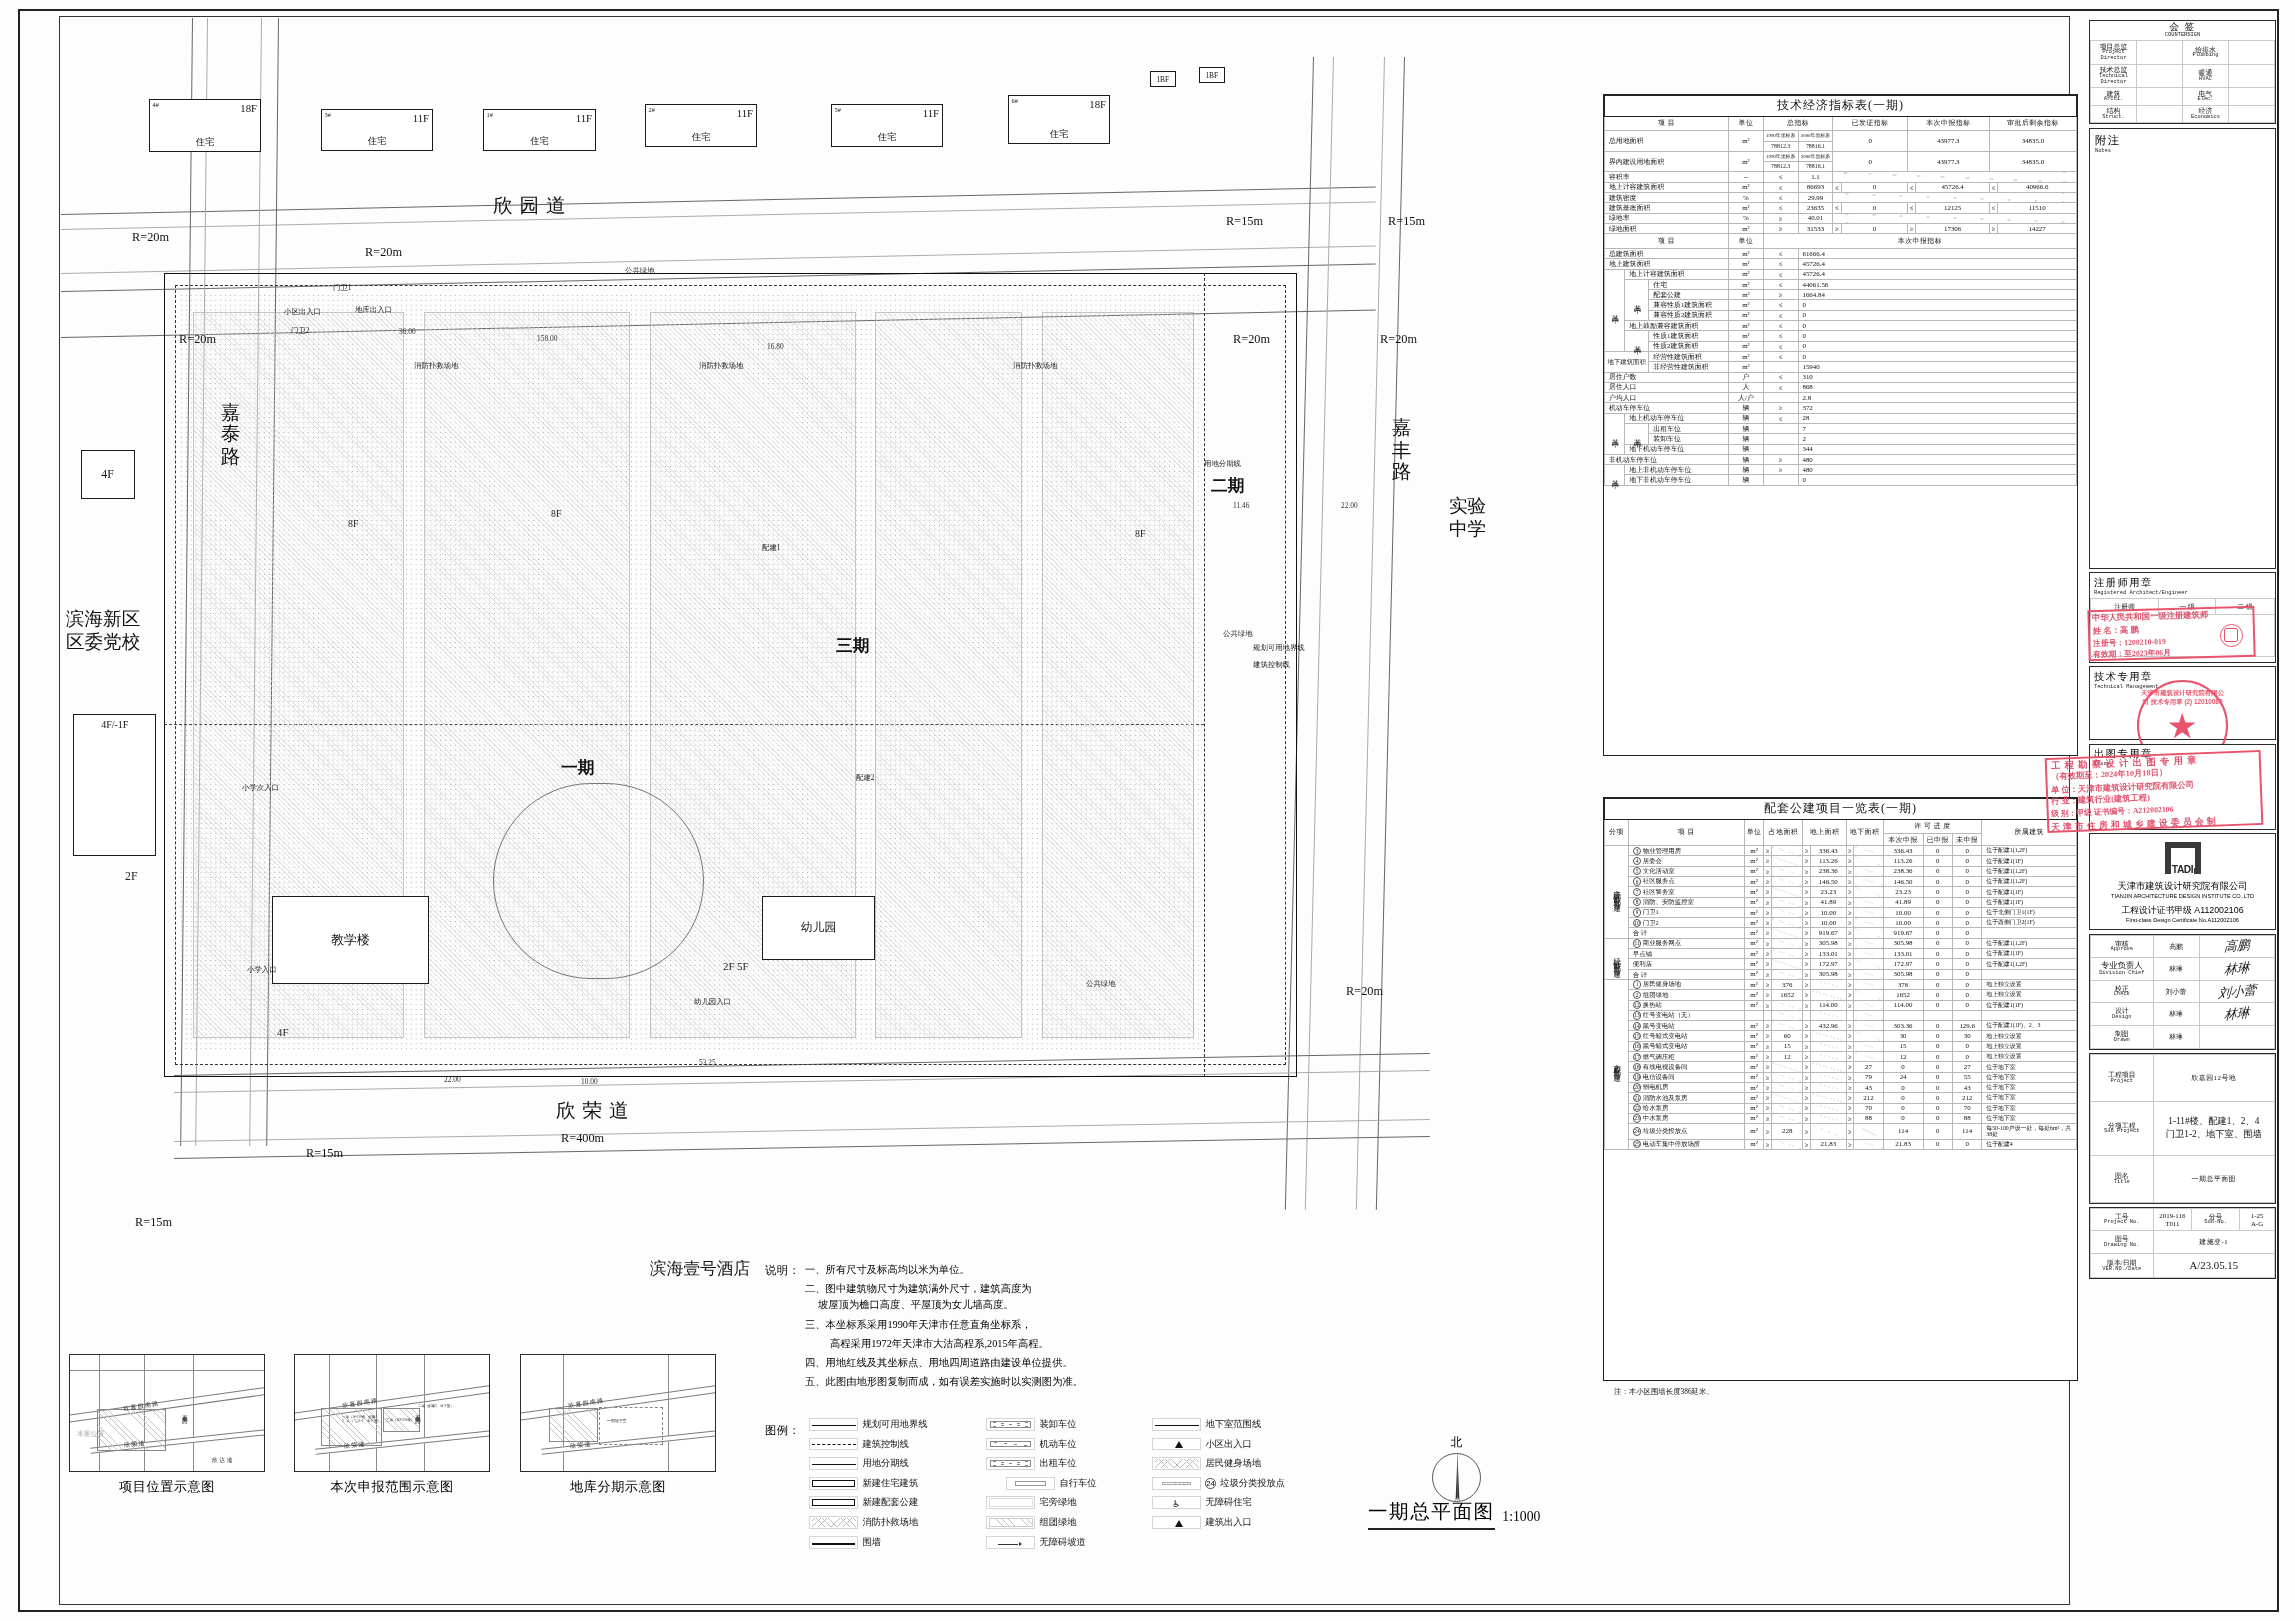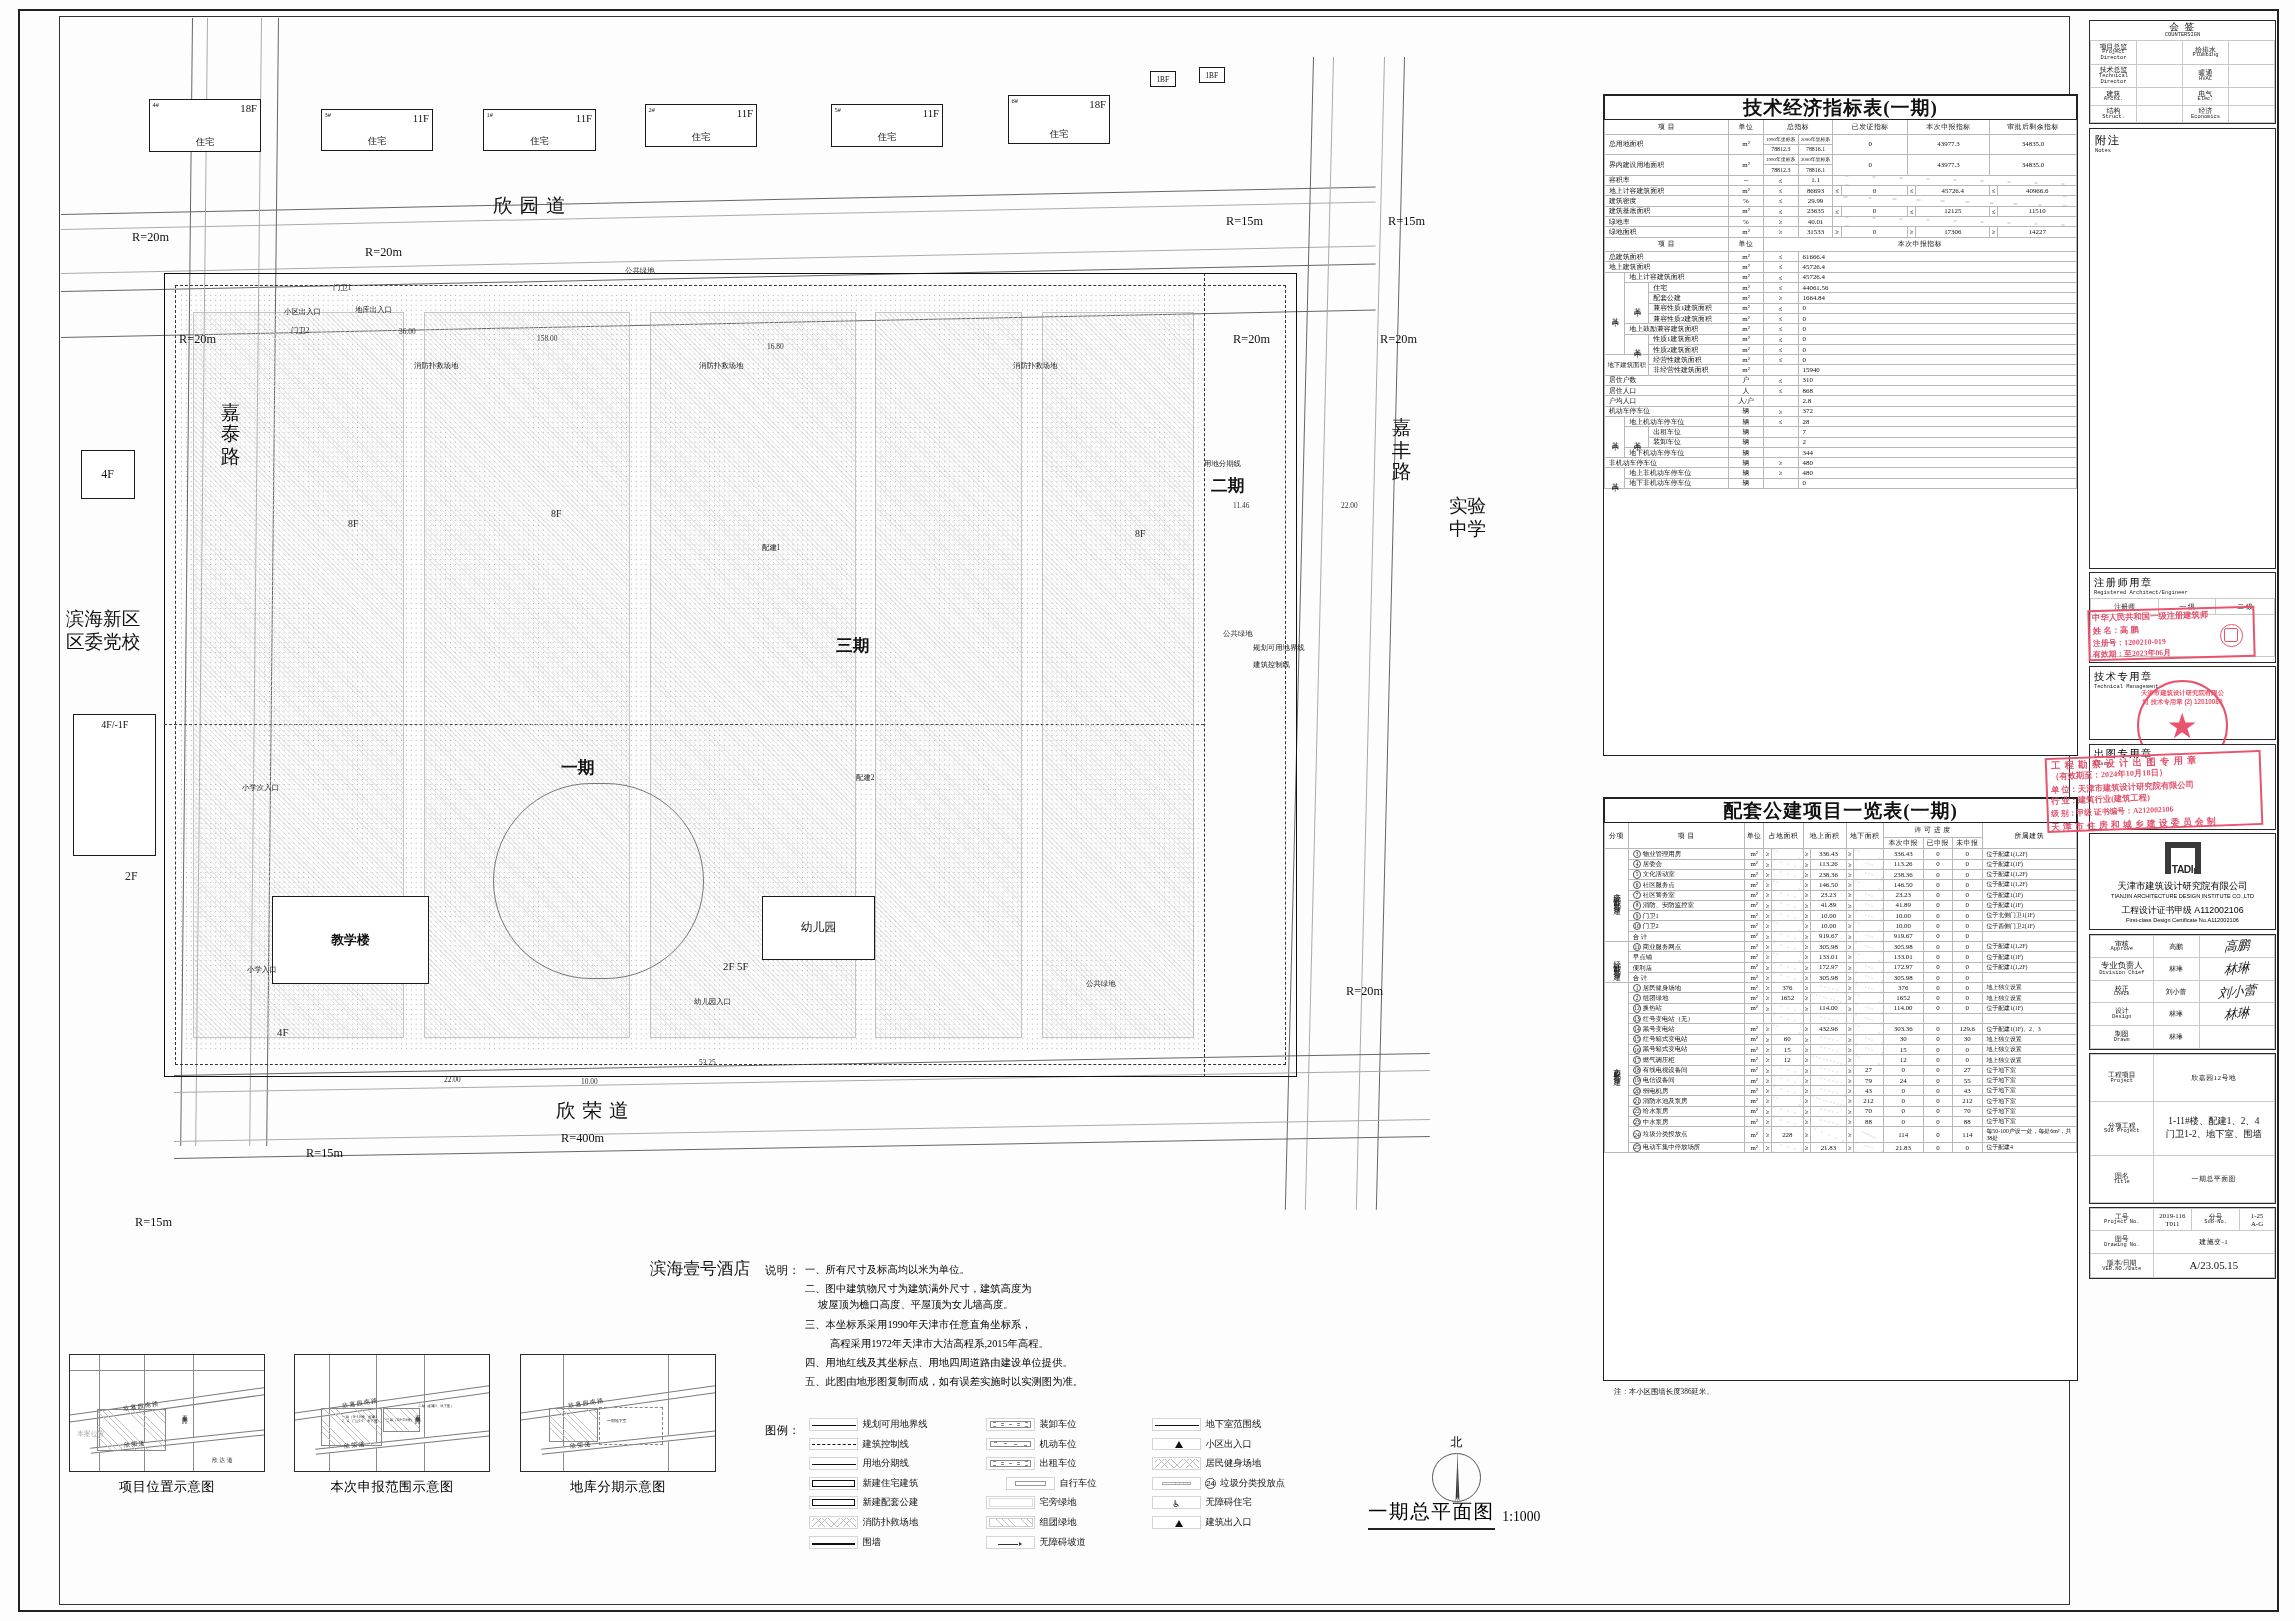--- a/index.html
+++ b/index.html
@@ -83,21 +83,21 @@
     font-family:"Liberation Serif","DejaVu Serif",serif; }
   
   .tblbox { position:absolute; border:1px solid #222; background:#fff; }
   table.idx { border-collapse: collapse; width:100%; table-layout:fixed;
               font-family:"Liberation Serif","DejaVu Serif",serif; }
   table.idx td, table.idx th {
     border:0.5px solid #b8b8b8; font-size:6.9px; color:#111;
     padding:0.5px 1.5px; text-align:center; line-height:1.15; height:10.3px;
   }
   table.idx td.l { text-align:left; padding-left:3.9px; }
-  table.idx .ttl { font-size:19px; font-weight:700; letter-spacing:1px;
+  table.idx .ttl { font-size:12px; font-weight:400; letter-spacing:1px;
                    border:0.5px solid #222; height:20.6px; }
   table.idx .hd { font-size:7.8px; letter-spacing:0.5px; height:14.7px; }
   table.idx .vtxt { writing-mode: vertical-rl; letter-spacing:2px; font-size:7.4px; }
   table.idx .op { width:9.8px; font-size:6.4px; }
   table.idx .diag {
     background-image: linear-gradient(to top right, transparent 49.6%, #bbb 49.6%, #bbb 50.4%, transparent 50.4%);
   }
   
   #titleblock { position:absolute; left:2089px; top:19.6px; width:187px; }
   .tb { border:1.5px solid #2a2a2a; background:#fff; margin-bottom:3.4px; position:relative;}
@@ -292,21 +292,21 @@
         <span class="fl">11F</span>
         <span class="nm">住宅</span>
     </div>
     <div class="bldg" style="left:947px;top:77px;width:102px;height:49px;">
       <span class="tag">6#</span>
         <span class="fl">18F</span>
         <span class="nm">住宅</span>
     </div>
 
     <div class="bldg" style="left:211px;top:878px;width:157px;height:88px;">
-      <span class="nm" style="bottom:auto;top:35px;font-size:12.8px;font-weight:bold;">教学楼</span>
+      <span class="nm" style="bottom:auto;top:35px;font-size:12.8px;">教学楼</span>
     </div>
     <div style="position:absolute;left:432px;top:765px;width:211px;height:196px;border:1px solid #777;border-radius:98px/98px;"></div>
     <div class="bldg" style="left:701px;top:878px;width:113px;height:64px;">
       <span class="nm" style="bottom:auto;top:23.5px;font-size:11.8px;">幼儿园</span>
     </div>
 
     <div class="bldg" style="left:19.6px;top:432px;width:54px;height:49px;">
         <span class="nm" style="bottom:auto;top:16.7px;font-size:11.8px;">4F</span>
       </div>
     <div class="bldg" style="left:12.3px;top:696px;width:83px;height:142px;">

